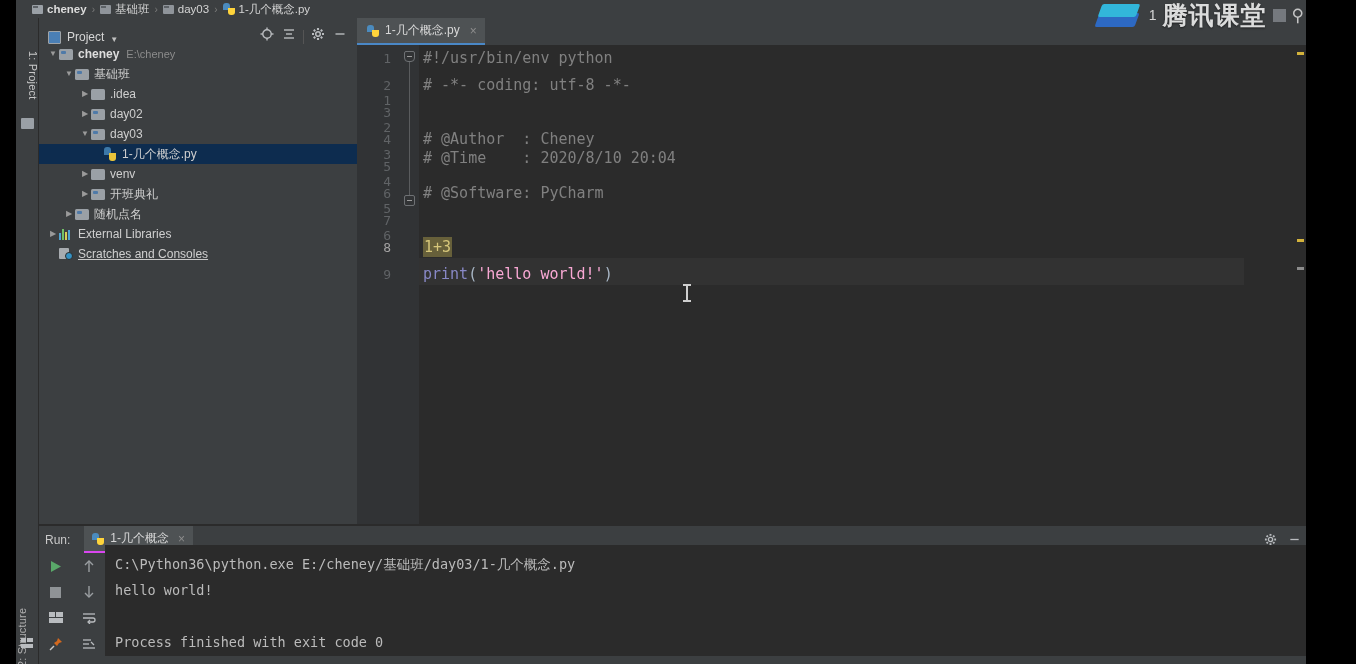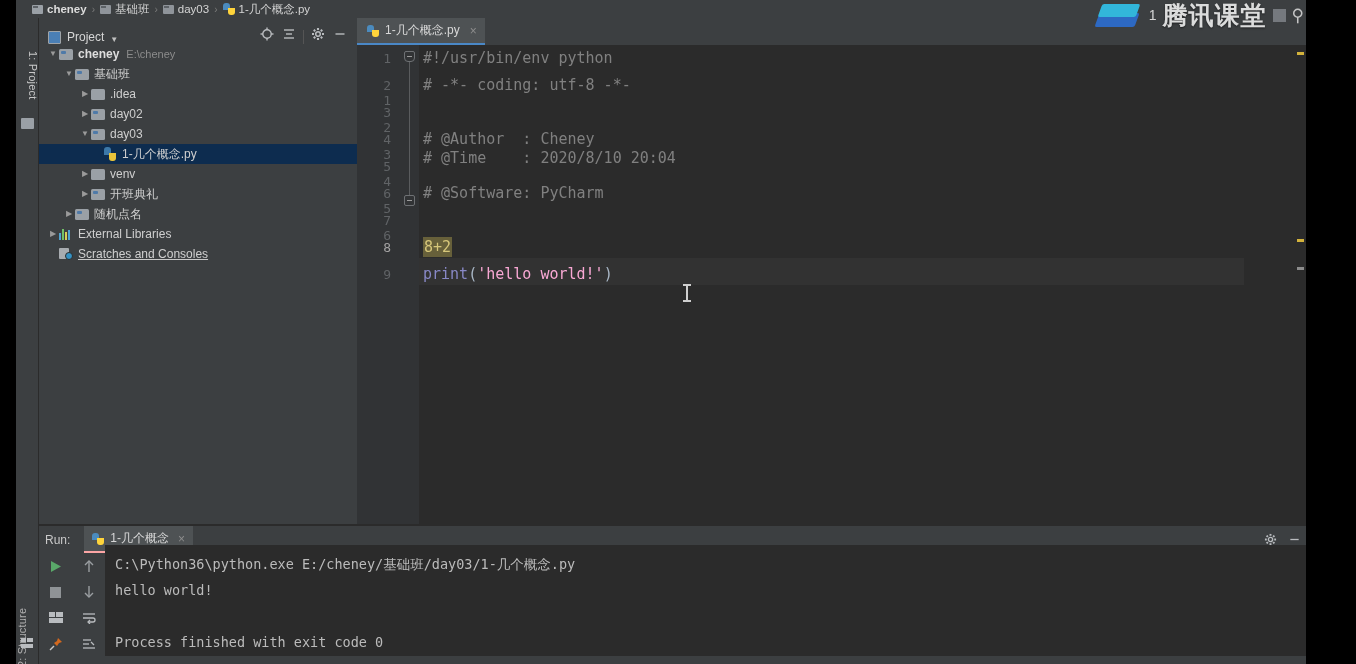--- a/index.html
+++ b/index.html
@@ -193,21 +193,21 @@
   
   .run-panel {
     position:absolute; left:39px; top:526px; width:1267px; height:138px;
     background:#3c3f41;
   }
   .run-header { height:27px; display:flex; align-items:center; padding-left:6px; }
   .run-label { font-size:12px; color:#c9c9c9; margin-right:14px; }
   .run-tab {
     display:flex; align-items:center; gap:6px; padding:0 8px; height:27px;
     background:#4e5254; font-size:12px; color:#d8d8d8;
-    border-bottom:2px solid #fca5a5;
+    border-bottom:2px solid #d946ef;
   }
   .run-tab .x { color:#8d8d8d; font-size:12px; margin-left:3px; }
   .run-hdr-spacer{flex:1;}
   .run-hdr-btn{width:24px;height:22px;display:flex;align-items:center;justify-content:center;}
 
   .run-side {
     position:absolute; left:0; top:27px; width:33px; height:111px; background:#3c3f41;
   }
   .run-side2 {
     position:absolute; left:33px; top:27px; width:33px; height:111px; background:#3c3f41;
@@ -449,21 +449,21 @@
         <div class="fold-box" style="top:150px;"></div>
       </div>
 
       <div class="code">
         <div class="cline" style="top:0px;"><span class="cmt">#!/usr/bin/env python</span></div>
         <div class="cline" style="top:27px;"><span class="cmt"># -*- coding: utf-8 -*-</span></div>
         <div class="cline" style="top:54px;margin-top:46px;"><span class="cmt"># @Time    : 2020/8/10 20:04</span></div>
         <div class="cline" style="top:81px;"><span class="cmt"># @Author  : Cheney</span></div>
         <div class="cline" style="top:135px;"><span class="cmt"># @Software: PyCharm</span></div>
         <div class="cline" style="top:162px;"></div>
-        <div class="cline" style="top:189px;"><span class="sel-hl">8+2</span></div>
+        <div class="cline" style="top:189px;"><span class="sel-hl">1+3</span></div>
         <div class="cline" style="top:216px;"><span class="kw">print</span><span class="punct">(</span><span class="str">'hello world!'</span><span class="punct">)</span></div>
 
         <div class="text-cursor" style="left:267px; top:240px;"></div>
       </div>
 
       <div class="right-marks">
         <div class="rm" style="top:7px;  background:#d4b33c;"></div>
         <div class="rm" style="top:194px;background:#d4b33c;"></div>
         <div class="rm" style="top:222px;background:#8c8c8c;"></div>
       </div>

